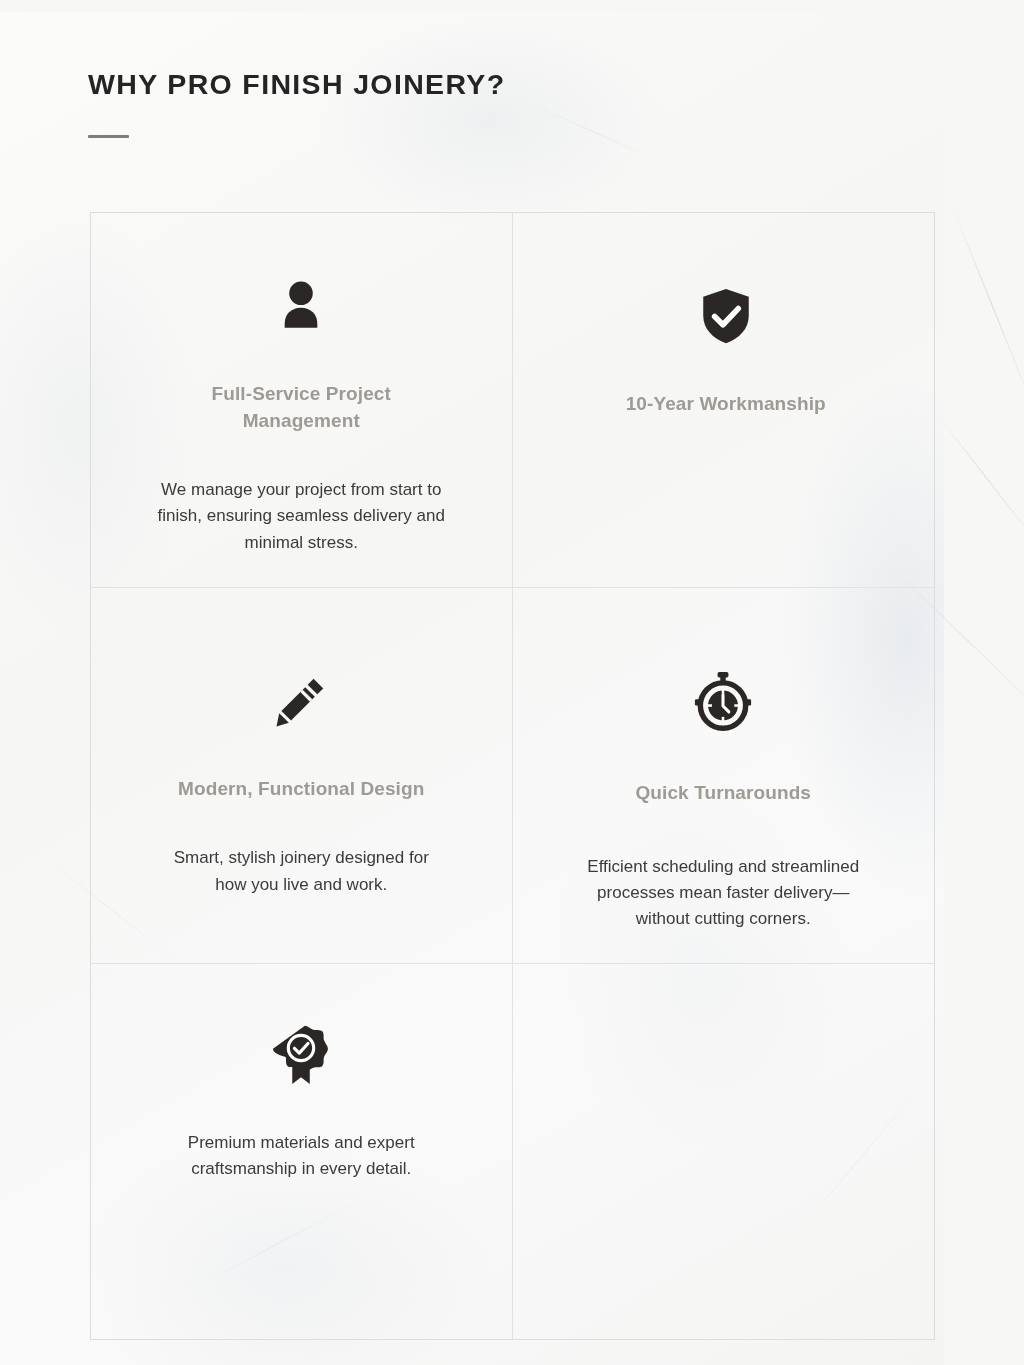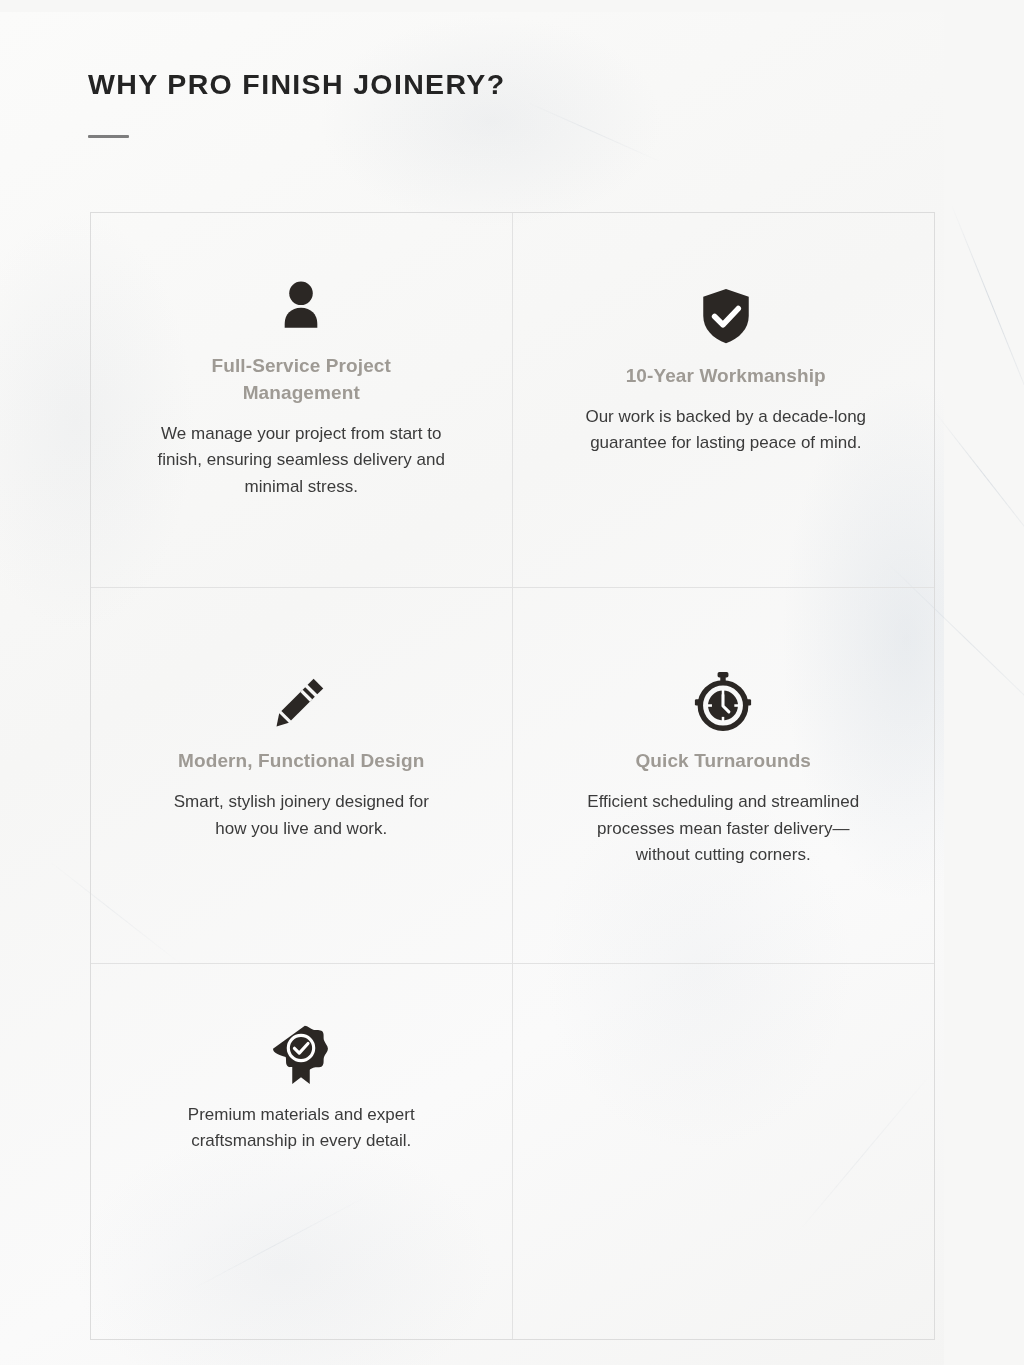--- a/index.html
+++ b/index.html
@@ -85,20 +85,21 @@
   .feature-card {
     position: relative;
     padding: 28px 34px 30px;
     display: flex;
     flex-direction: column;
     align-items: center;
     justify-content: center;
     text-align: center;
     border-right: 1px solid #e2e2e2;
     border-bottom: 1px solid #e2e2e2;
+    gap: 28px;
   }
   .feature-card:nth-child(2n)   { border-right: none; }
   .feature-card:nth-child(n+5)  { border-bottom: none; }
 
   .card-icon {
     width: 62px;
     height: 62px;
     margin-bottom: 16px;
     display: flex;
     align-items: center;
@@ -122,21 +123,21 @@
     font-weight: 400;
     color: #3b3b3b;
     line-height: 1.55;
     max-width: 290px;
   }
 
   
   .feature-card.c1 { justify-content: flex-start; padding-top: 62px; }
   .feature-card.c2 { justify-content: flex-start; padding-top: 72px; padding-left: 39px; }
   .feature-card.c3 { justify-content: flex-start; padding-top: 82px; }
-  .feature-card.c4 { justify-content: flex-start; padding-top: 82px; }
+  .feature-card.c4 { justify-content: space-between; padding-top: 82px; }
   .feature-card.c5 { justify-content: flex-start; padding-top: 62px; }
   .feature-card.c6 { justify-content: flex-start; padding-top: 60px; }
 </style>
 </head>
 <body>
 
 <div class="page">
 
   <div class="marble"></div>
   <div class="vein v1"></div>
@@ -164,21 +165,20 @@
     </div>
 
     <div class="feature-card c2">
       <span class="card-icon">
         <svg width="56" height="58" viewBox="0 0 64 66" aria-hidden="true">
           <path fill="currentColor" d="M32 2 6 11v22c0 14.5 10.8 25.8 26 31 15.2-5.2 26-16.5 26-31V11L32 2z"></path>
           <path d="M19 33.5 28.5 43 46 24.5" fill="none" stroke="#ffffff" stroke-width="6.4" stroke-linecap="round" stroke-linejoin="round"></path>
         </svg>
       </span>
       <div class="card-title">10-Year Workmanship</div>
-      <div class="card-text">Our work is backed by a decade-long guarantee for lasting peace of mind.</div>
     </div>
 
     <div class="feature-card c3">
       <span class="card-icon">
         <svg width="56" height="56" viewBox="0 0 64 64" fill="currentColor" aria-hidden="true">
           <g transform="rotate(0 32 32)">
             <path d="M46.4 6.6 57.4 17.6 50.6 24.4 39.6 13.4z"></path>
             <path d="M36.8 16.2 47.8 27.2 20.6 54.4 9.6 43.4z"></path>
             <path d="M7.1 45.9 18.1 56.9 4 61z"></path>
             <path d="M33.9 19.1 44.9 30.1 42.2 32.8 31.2 21.8z" fill="#f7f7f6"></path>

